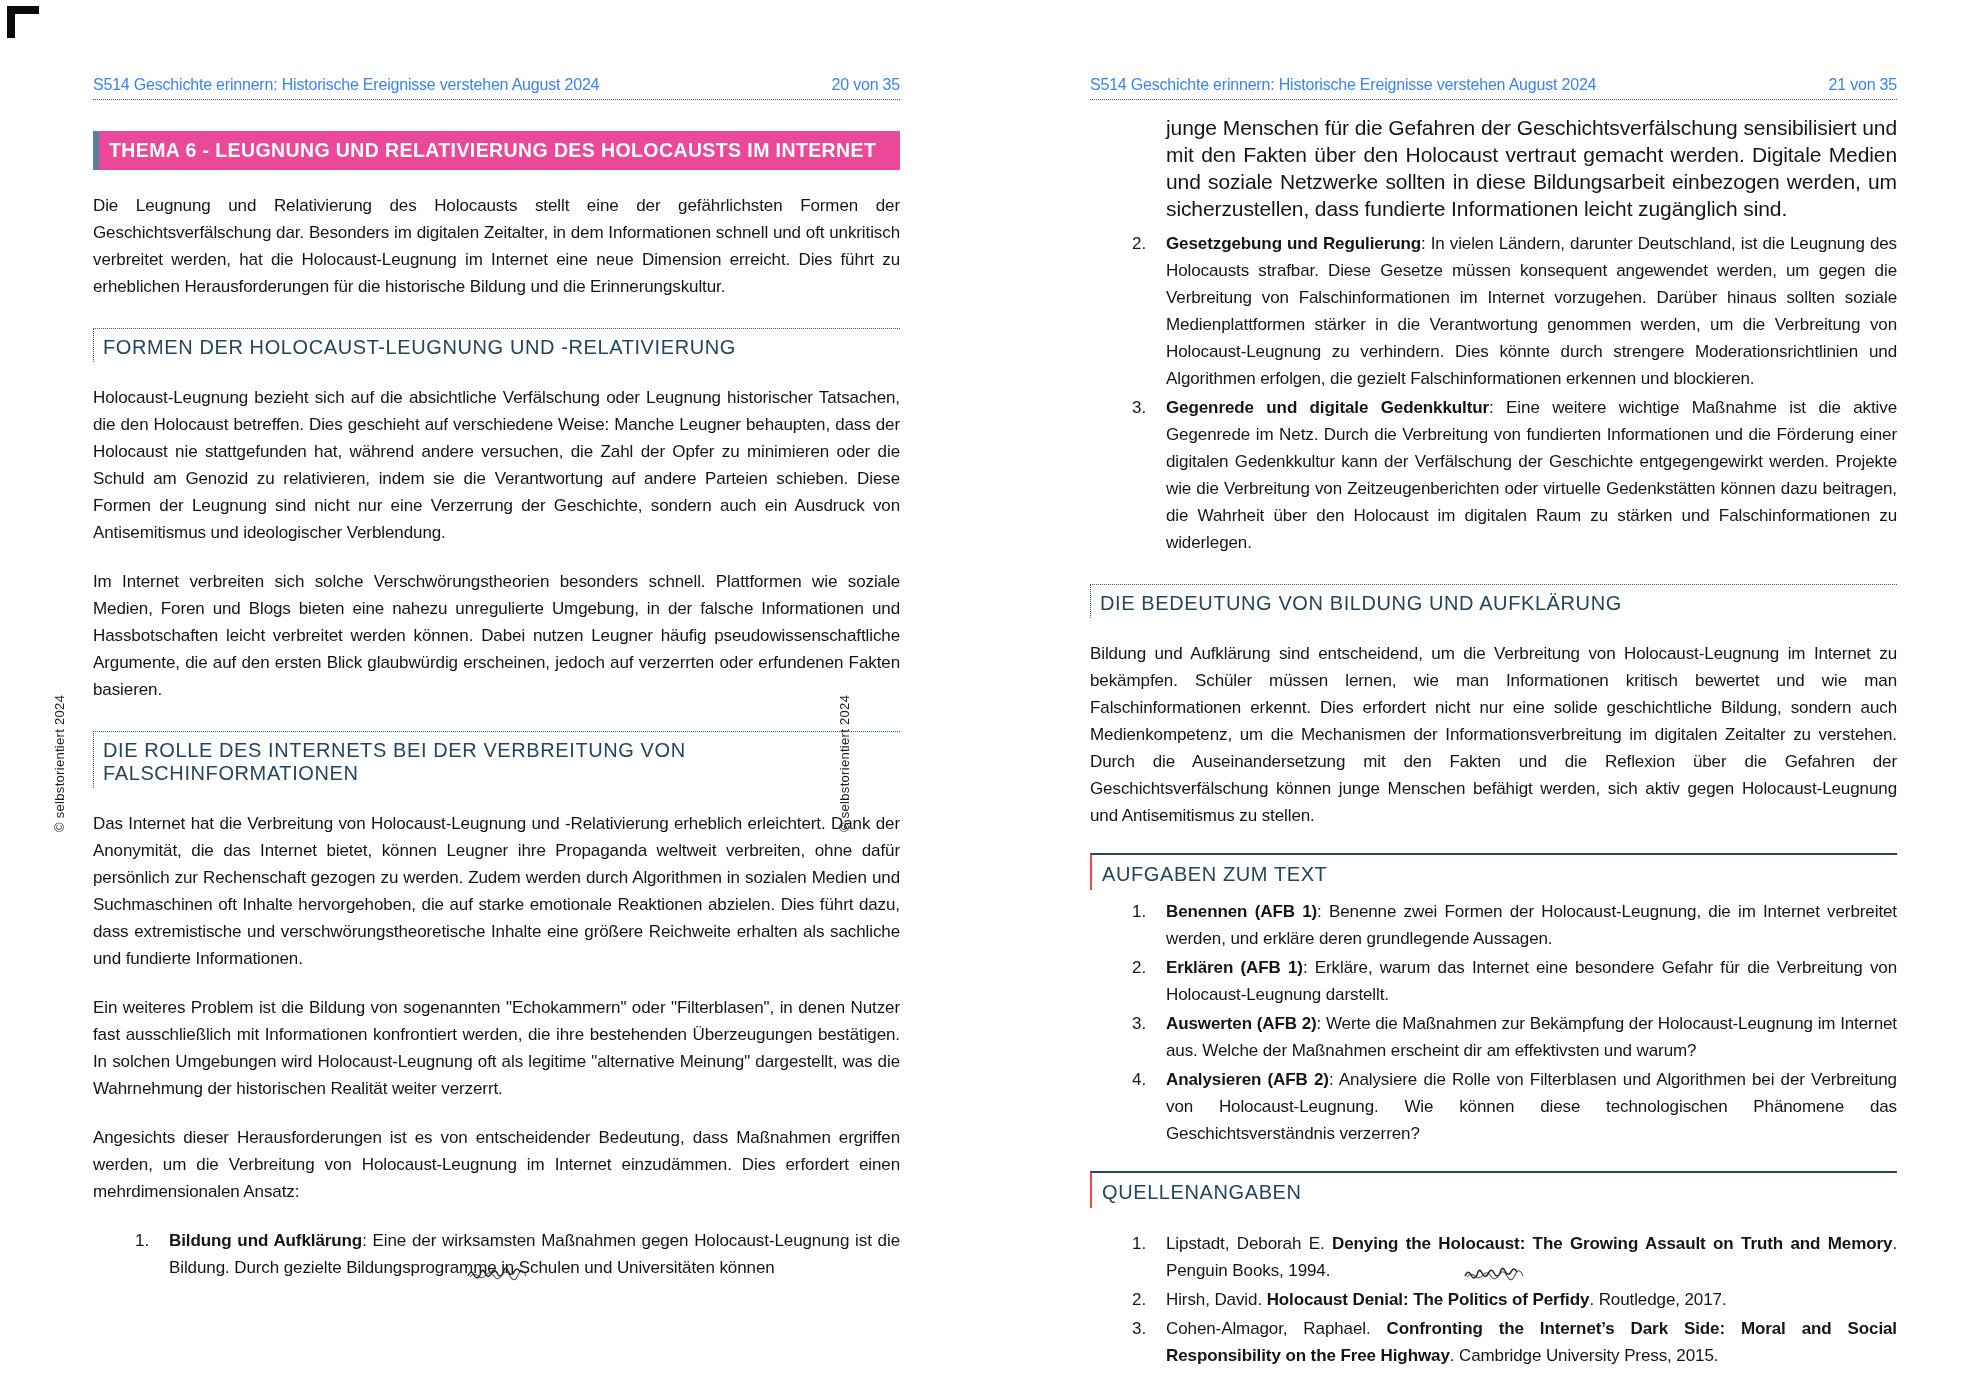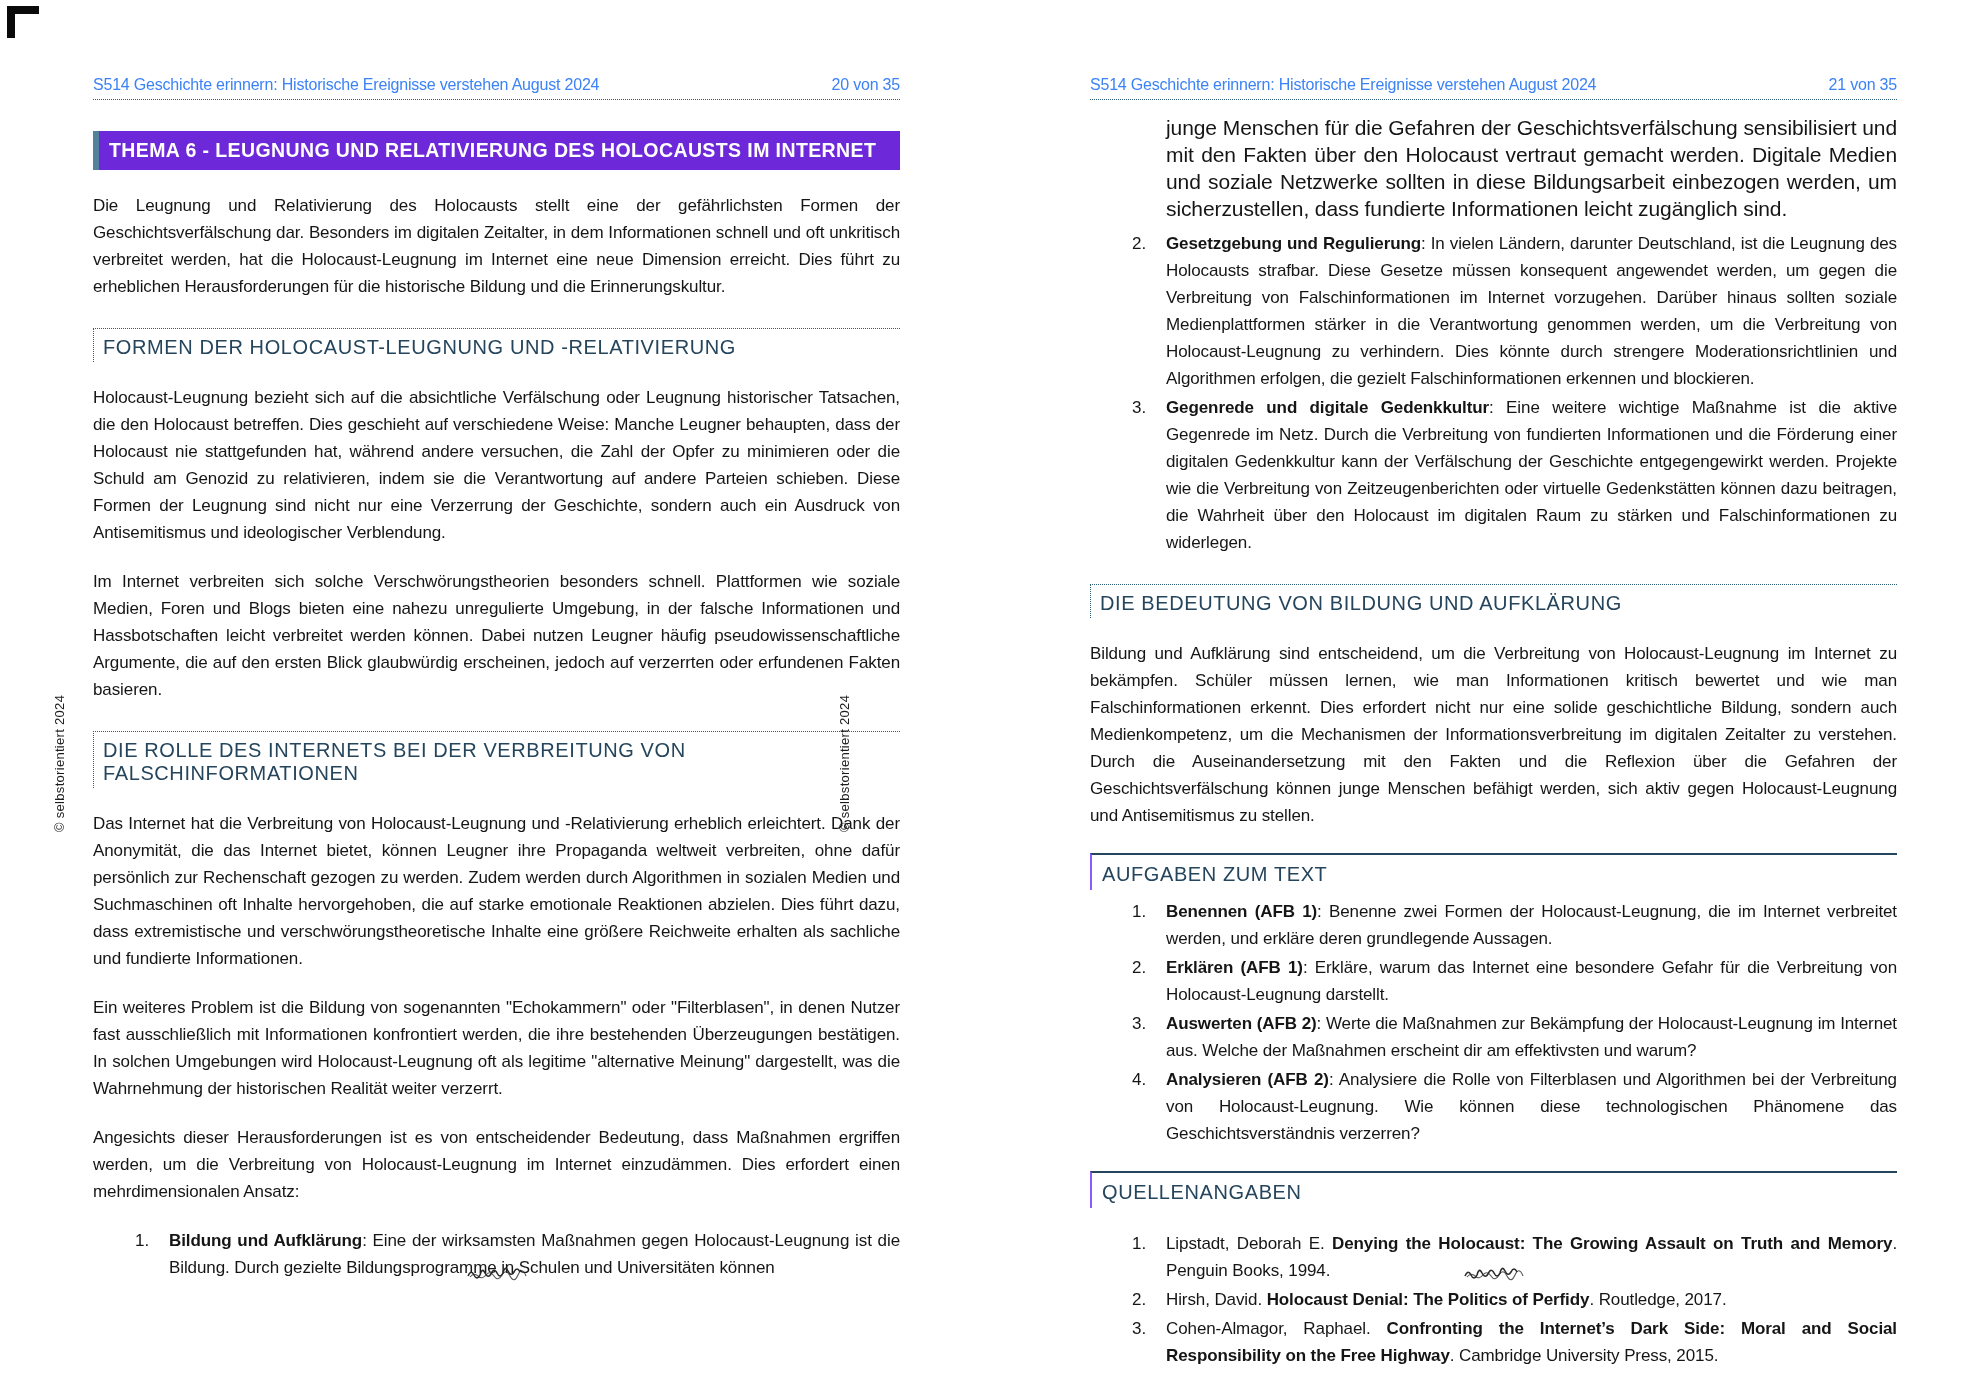--- a/index.html
+++ b/index.html
@@ -13,35 +13,35 @@
   }
   .page{position:absolute;top:0;width:807px;}
   .page-left{left:93px;}
   .page-right{left:1090px;}
   .page-header{
     display:flex;justify-content:space-between;align-items:flex-end;
     font-size:16px;color:#3b82f6;padding-bottom:5px;margin-top:76px;
     border-bottom:1.5px dotted #2b5d77;letter-spacing:-0.2px;
   }
   .banner{
-    margin-top:31px;background:#6d28d9;border-left:6px solid #55829b;
+    margin-top:31px;background:#ec4899;border-left:6px solid #55829b;
     color:#ffffff;font-weight:bold;font-size:19.5px;letter-spacing:0.4px;
     padding:8px 10px 8px 10px;
   }
   p.body{
     font-size:17px;line-height:27px;text-align:justify;margin:22px 0 0 0;
     letter-spacing:-0.1px;
   }
   .sec-head{
     margin-top:28px;font-size:20px;color:#25455c;letter-spacing:0.6px;
     border-top:1.5px dotted #2b5d77;border-left:1.5px dotted #2b5d77;
     padding:7px 0 3px 9px;
   }
   .sec-head.solid{
-    border-top:2px solid #25455c;border-left:2px solid #8b5cf6;
+    border-top:2px solid #25455c;border-left:2px solid #ef4444;
     padding:8px 0 4px 10px;
   }
   .num-list{margin-top:22px;}
   .num-item{
     display:flex;font-size:17px;line-height:27px;margin:0 0 2px 0;
   }
   .num-item .num{width:34px;margin-left:42px;flex:0 0 auto;}
   .num-item .itxt{flex:1;text-align:justify;letter-spacing:-0.1px;}
   .cont-para{
     font-size:21px;line-height:27px;text-align:justify;

